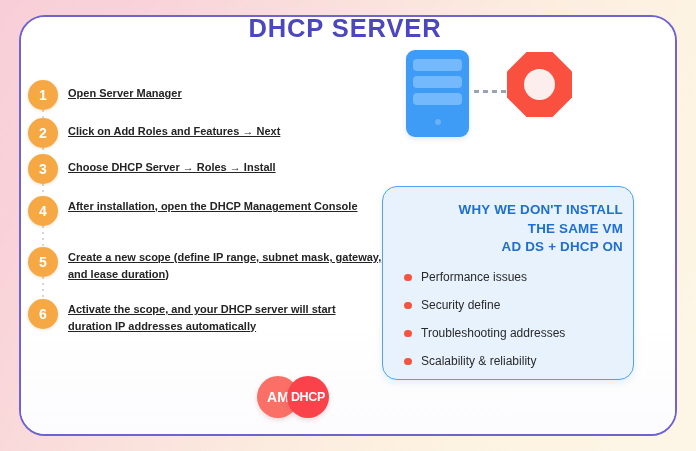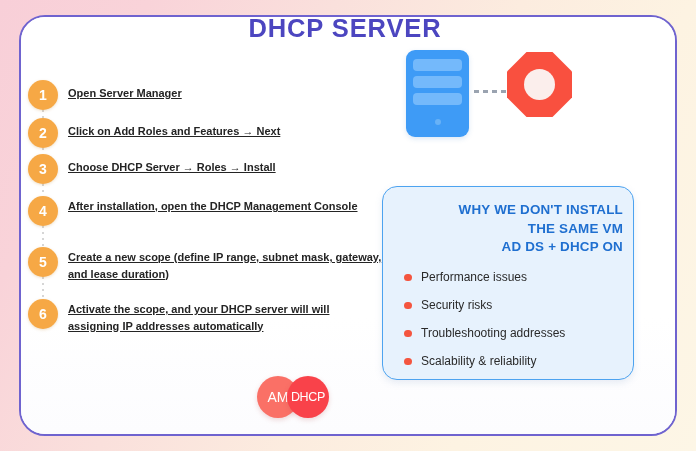--- a/index.html
+++ b/index.html
@@ -258,21 +258,21 @@
   .logo-badge {
     position: absolute;
     top: 2px;
     width: 42px;
     height: 42px;
     border-radius: 50%;
     display: flex;
     align-items: center;
     justify-content: center;
     color: #ffffff;
-    font-weight: normal;
+    font-weight: bold;
     box-shadow: 0 2px 5px rgba(180,80,80,0.22);
   }
   #badge-am {
     left: 18px;
     background: #fa7066;
     font-size: 14px;
     z-index: 2;
   }
   #badge-dhcp {
     left: 48px;
@@ -345,34 +345,34 @@
         <div class="step-badge">5</div>
         <div class="step-connector" style="height:22px;"></div>
       </div>
       <div class="step-text" style="padding-top:2px;">Create a new scope (define IP range, subnet mask, gateway, and lease duration)</div>
     </div>
 
     <div class="step-row" style="height:56px;">
       <div class="step-badge-wrap">
         <div class="step-badge">6</div>
       </div>
-      <div class="step-text" style="padding-top:2px;">Activate the scope, and your DHCP server will will assigning IP addresses automatically</div>
+      <div class="step-text" style="padding-top:2px;">Activate the scope, and your DHCP server will start duration IP addresses automatically</div>
     </div>
 
   </div>
 
   <div id="info-panel">
     <div id="info-heading">
       <div class="info-heading-line">WHY WE DON'T INSTALL</div>
       <div class="info-heading-line">THE SAME VM</div>
       <div class="info-heading-line">AD DS + DHCP ON</div>
     </div>
     <ul id="info-bullets">
       <li class="info-bullet">Performance issues</li>
-      <li class="info-bullet">Security risks</li>
+      <li class="info-bullet">Security define</li>
       <li class="info-bullet">Troubleshooting addresses</li>
       <li class="info-bullet">Scalability &amp; reliability</li>
     </ul>
   </div>
 
   <div id="logo-badges">
     <div class="logo-badge" id="badge-am">AM</div>
     <div class="logo-badge" id="badge-dhcp">DHCP</div>
   </div>
 

